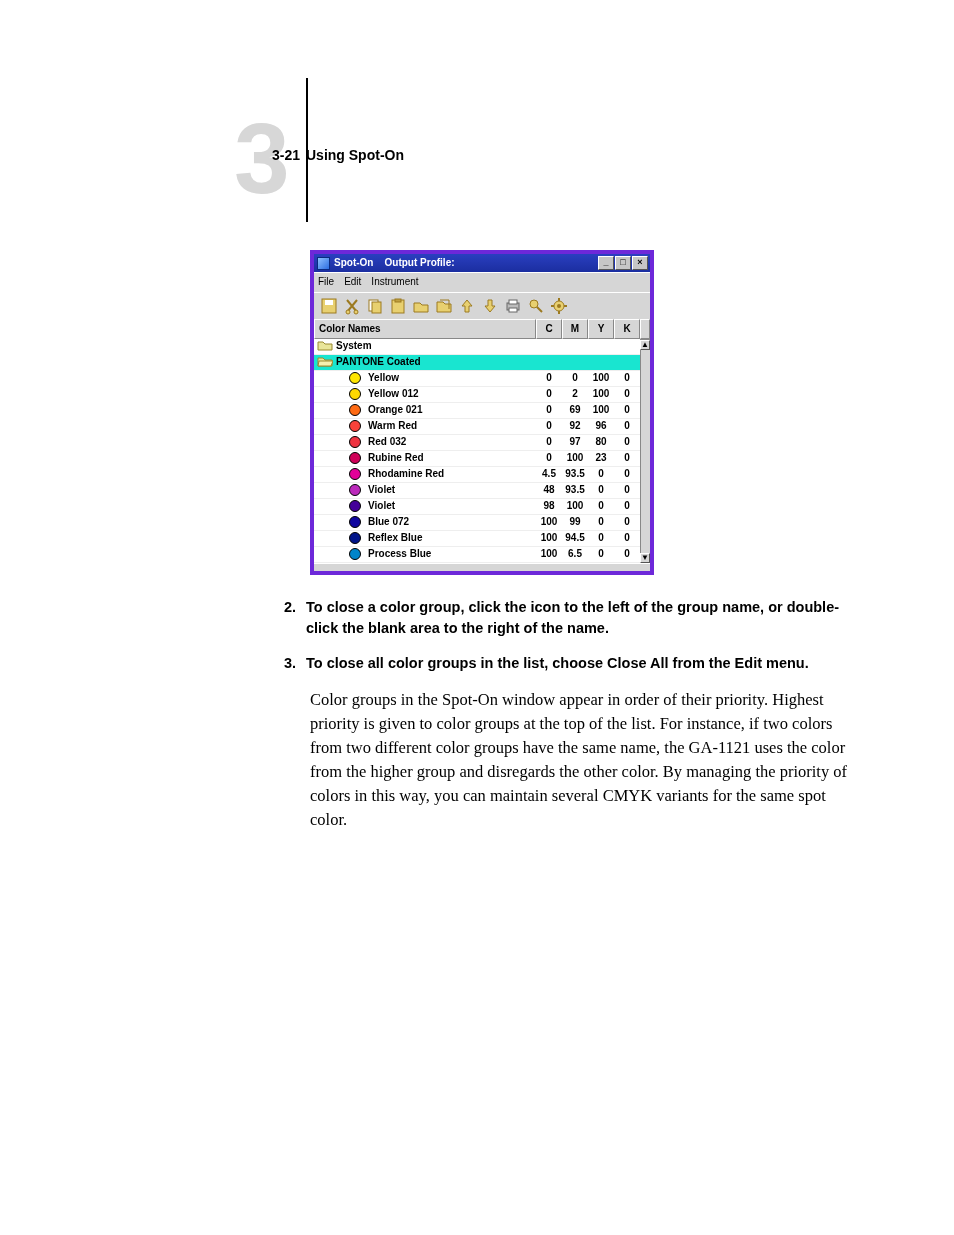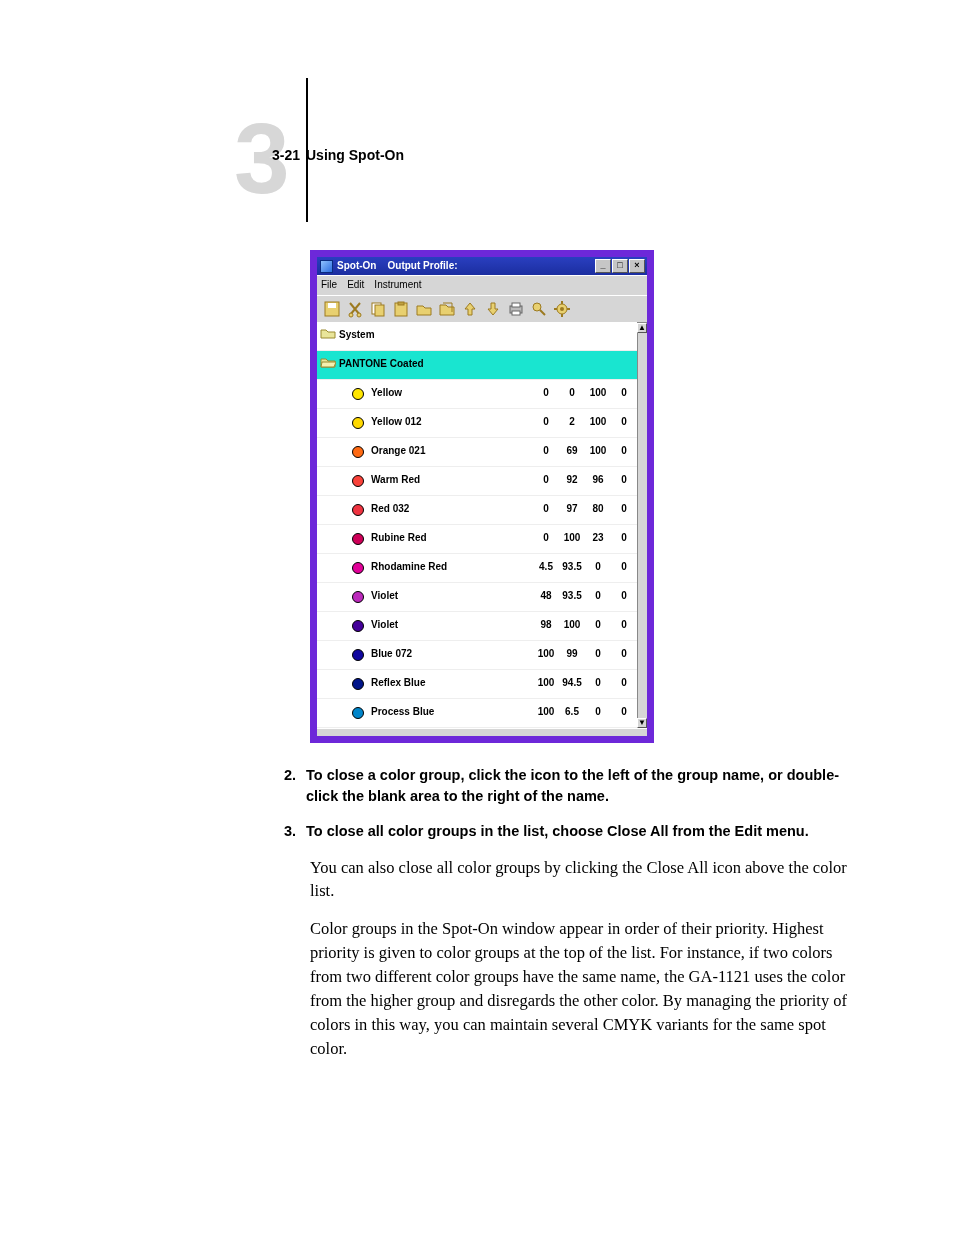--- a/index.html
+++ b/index.html
@@ -70,21 +70,21 @@
     margin: 16px 0 8px 0;
   }
 
   
   .shot {
     width: 344px;
     margin: 6px 12px 22px 0;
     font-family: Tahoma, Verdana, Arial, sans-serif;
     font-size: 10px;
     color: #000;
-    border: 7px solid #6d28d9;
+    border: 4px solid #6d28d9;
     background: #d6d6d6;
   }
   .titlebar {
     display: flex;
     align-items: center;
     background: linear-gradient(#2a3fc0,#1b2ea0);
     color: #fff;
     height: 18px;
     padding: 0 2px 0 3px;
   }
@@ -151,22 +151,22 @@
     border-right-color:#555; border-bottom-color:#555;
     font-size: 8px;
     display:flex;align-items:center;justify-content:center;
     position: absolute;
     left: -1px;
   }
   .sarrow.up { top: 0; }
   .sarrow.down { bottom: 0; }
   .row {
     display: flex;
-    align-items: center;
-    height: 29px;
+    align-items: flex-start;
+    height: 16px;
     border-bottom: 1px solid #eee;
   }
   .row.sel { background: #19e5d0; }
   .row .gicon {
     width: 22px; text-align: center;
   }
   .row .swatchcell {
     width: 22px; text-align: center;
   }
   .swatch {
@@ -276,20 +276,28 @@
               <circle cx="9" cy="9" r="5" fill="#e8d070" stroke="#9c7a20"></circle>
               <circle cx="9" cy="9" r="2" fill="#9c7a20"></circle>
               <g stroke="#9c7a20" stroke-width="2">
                 <line x1="9" y1="1" x2="9" y2="4"></line>
                 <line x1="9" y1="14" x2="9" y2="17"></line>
                 <line x1="1" y1="9" x2="4" y2="9"></line>
                 <line x1="14" y1="9" x2="17" y2="9"></line>
               </g>
             </svg>
           </span>
+      </div>
+      <div class="hdrrow">
+        <div class="cn">Color Names</div>
+        <div class="hv">C</div>
+        <div class="hv">M</div>
+        <div class="hv">Y</div>
+        <div class="hv">K</div>
+        <div class="sbspace"></div>
       </div>
       <div class="listwrap">
         <div class="list">
           <div class="row group">
             <div class="gicon">
               <svg viewBox="0 0 16 12">
                   <path d="M1 3h5l2 2h7v6H1z" fill="#e9e59a" stroke="#9a8a30"></path>
                 </svg>
             </div>
             <div class="label">System</div>
@@ -433,17 +441,16 @@
     <div class="steps">
       <div class="step-row">
         <div class="step-num">2.</div>
         <div>To close a color group, click the icon to the left of the group name, or double-click the blank area to the right of the name.</div>
       </div>
       <div class="step-row">
         <div class="step-num">3.</div>
         <div>To close all color groups in the list, choose Close All from the Edit menu.</div>
       </div>
     </div>
-    <p>You can also close all color groups by clicking the Close All icon above the color list.</p>
 
     <p>Color groups in the Spot-On window appear in order of their priority. Highest priority is given to color groups at the top of the list. For instance, if two colors from two different color groups have the same name, the GA-1121 uses the color from the higher group and disregards the other color. By managing the priority of colors in this way, you can maintain several CMYK variants for the same spot color.</p>
   </div>
 </div>
 
 </body></html>

